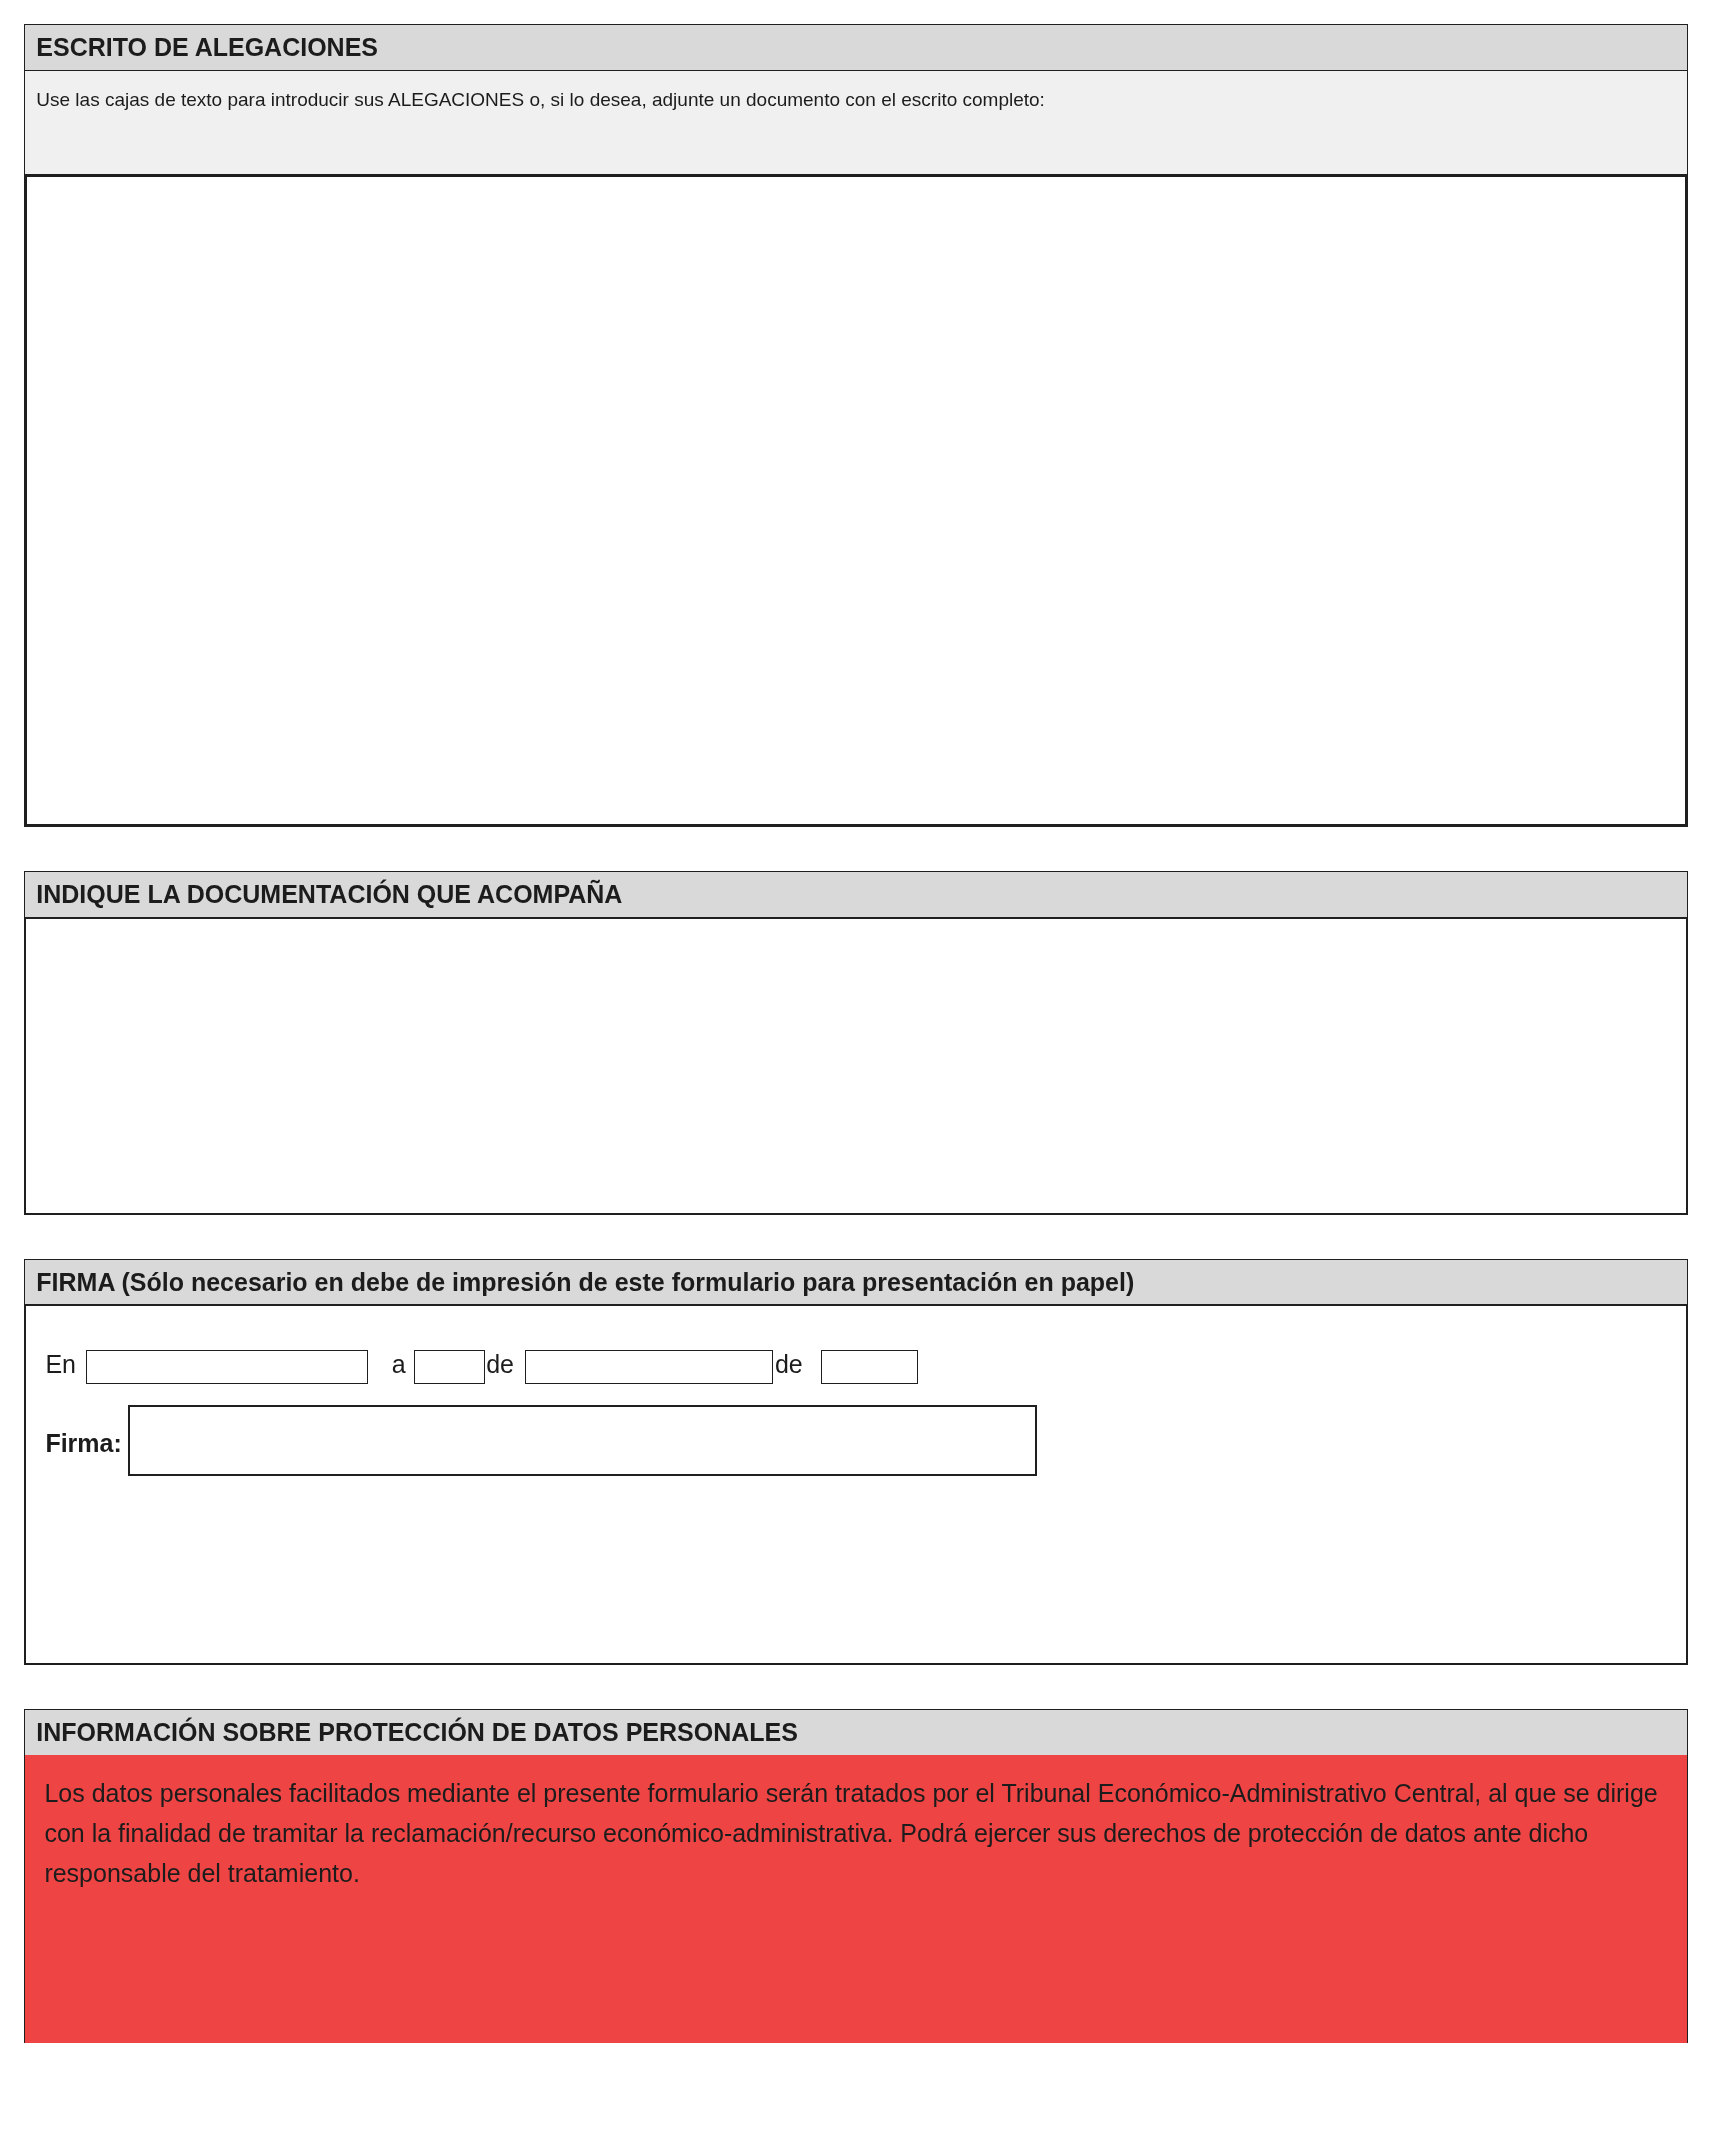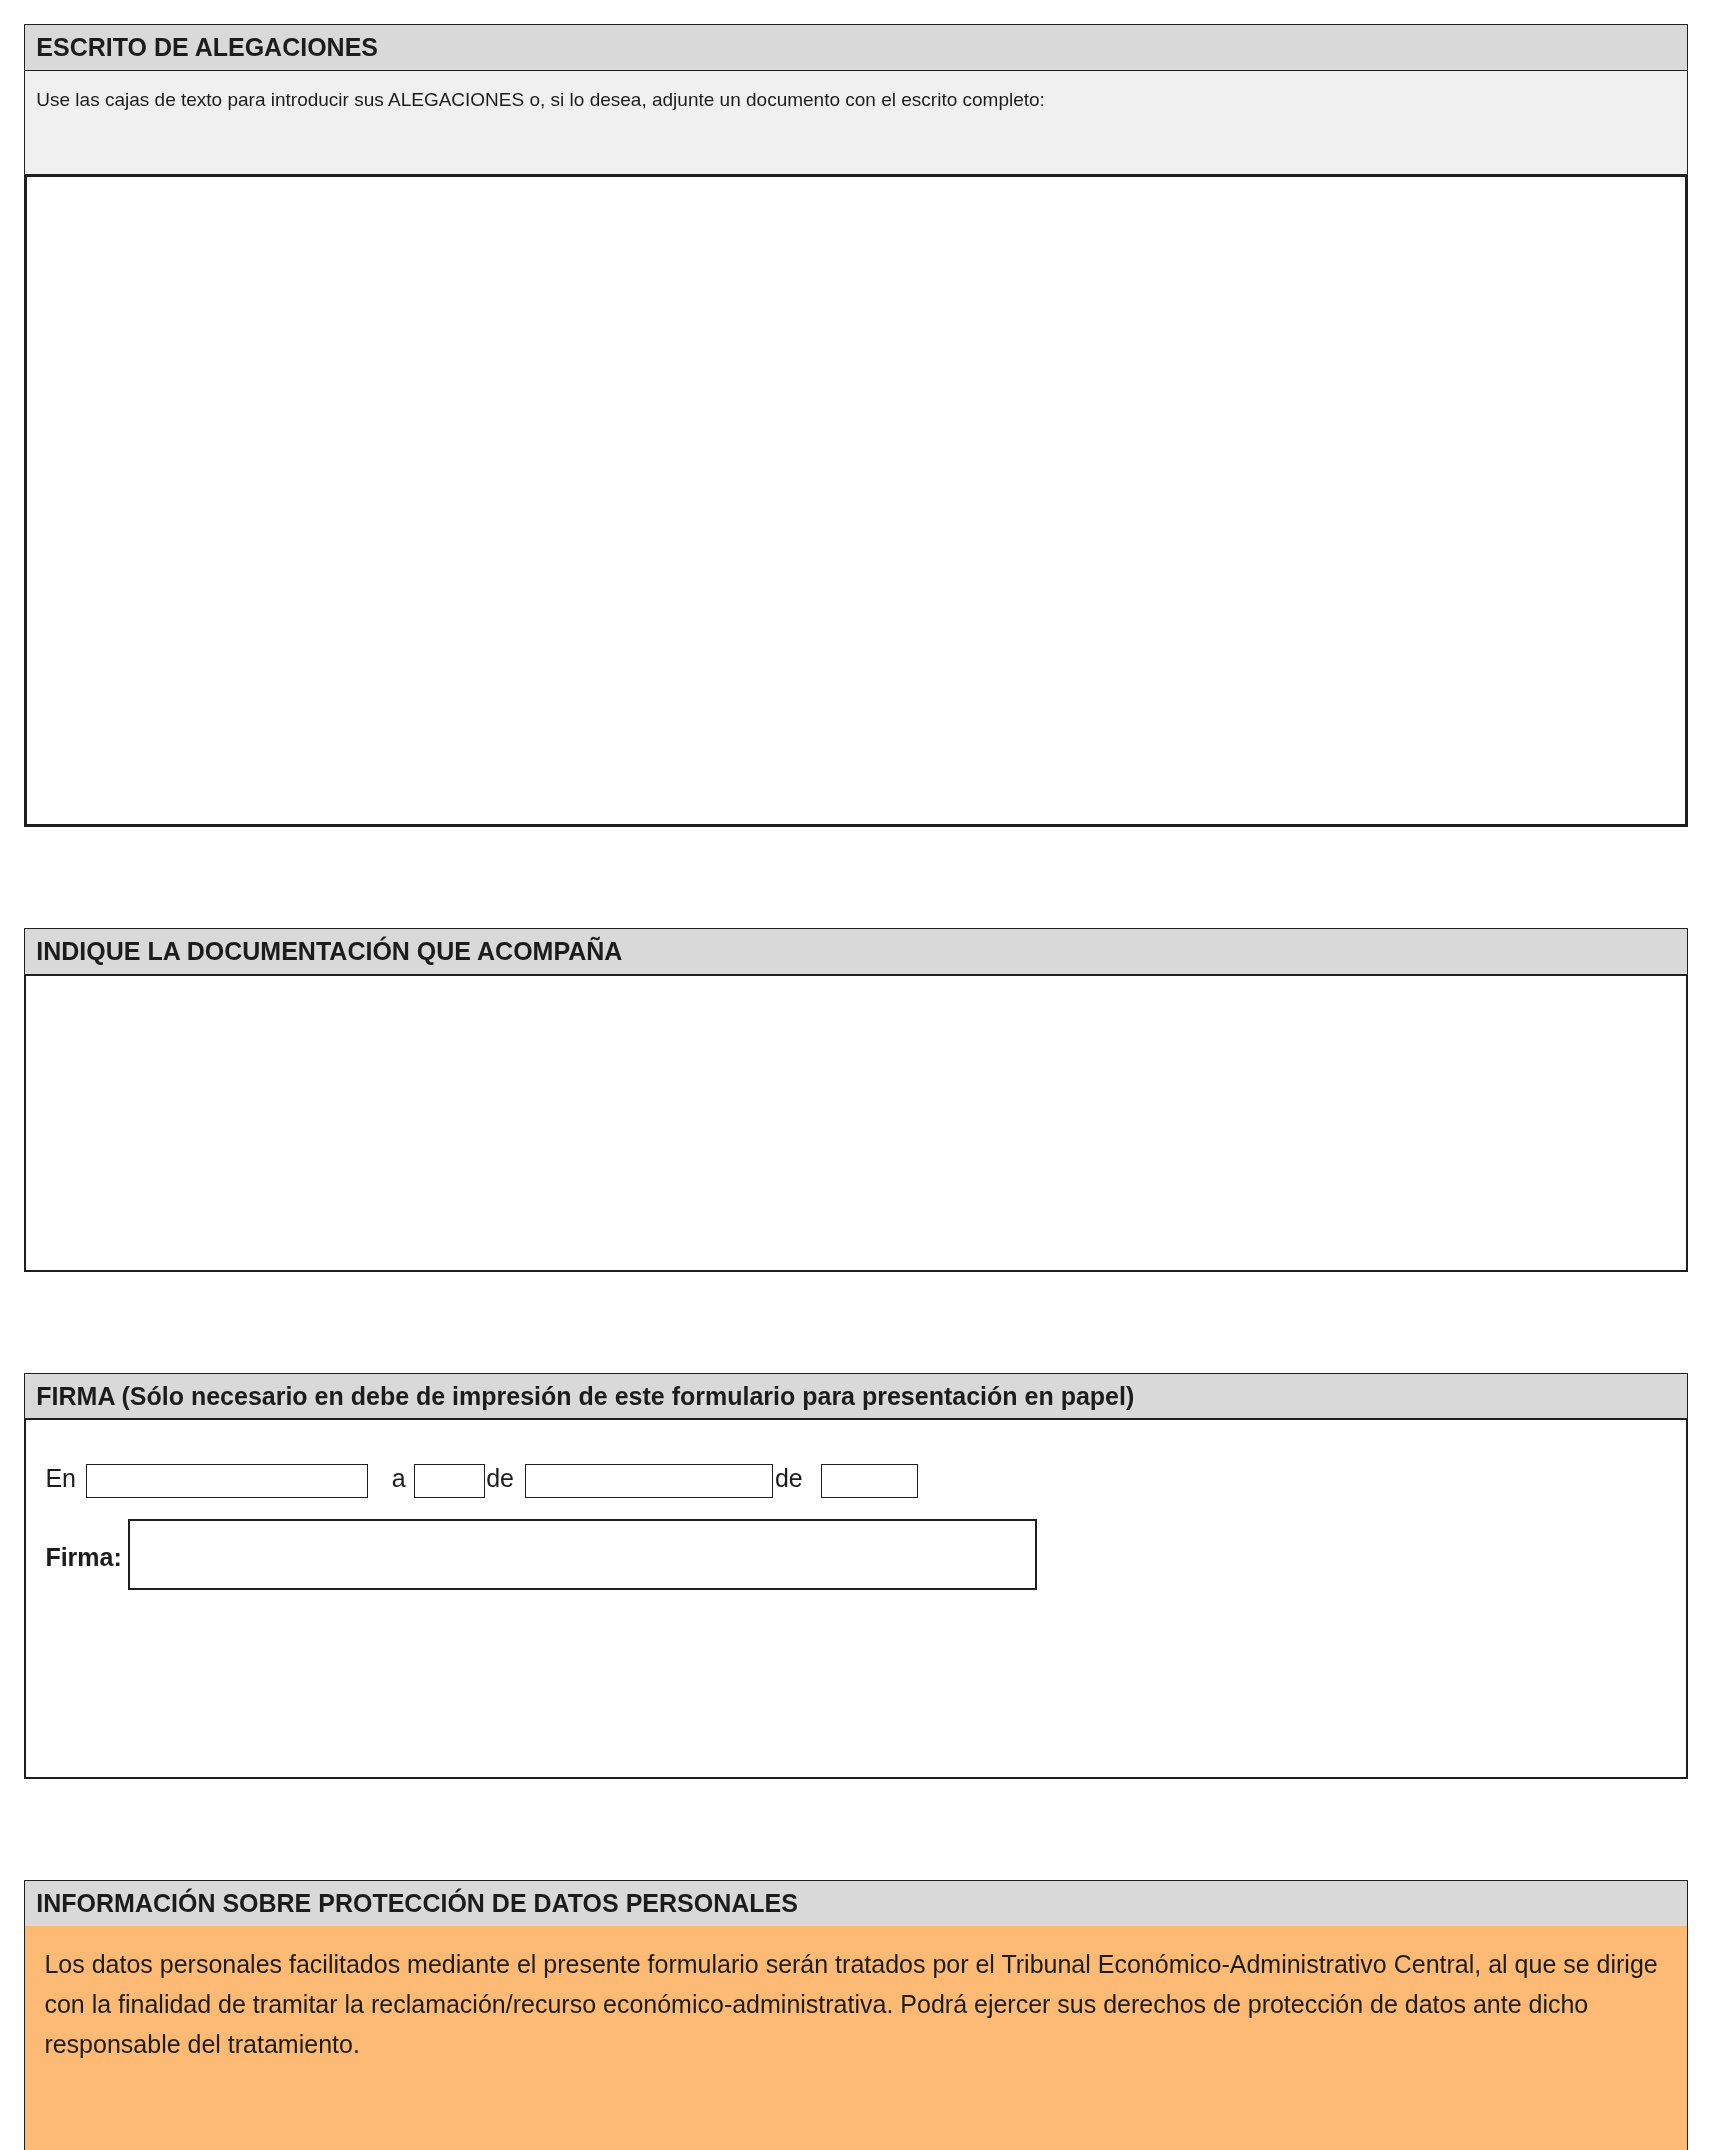--- a/index.html
+++ b/index.html
@@ -9,21 +9,21 @@
     background: #ffffff;
     font-family: "Liberation Sans", sans-serif;
     color: #1c1c1c;
     overflow: hidden;
   }
   .page {
     width: 1714px;
     height: 2151px;
     padding: 24px 26px 0 24px;
   }
-  .section { margin-bottom: 101px; }
+  .section { margin-bottom: 44px; }
   .section:last-child { margin-bottom: 0; }
 
   .section-header {
     background: #d9d9d9;
     border: 1.6px solid #1f1f1f;
     font-weight: bold;
     font-size: 25px;
     line-height: 29px;
     padding: 8px 11.3px 6.5px 11.3px;
     height: 47px;
@@ -105,21 +105,21 @@
     padding: 4.8px 8px;
     resize: none;
   }
 
   .datos-box {
     border-left: 1.6px solid #1f1f1f;
     border-right: 1.6px solid #1f1f1f;
     margin-top: -1.6px;
     min-height: 288px;
     padding: 18px 24px 0 19.4px;
-    background: #fdba74;
+    background: #ef4444;
   }
   .datos-paragraph {
     font-size: 25px;
     line-height: 40px;
   }
   .datos-note {
     font-size: 25px;
     line-height: 40px;
     font-weight: bold;
     margin-top: 39px;

